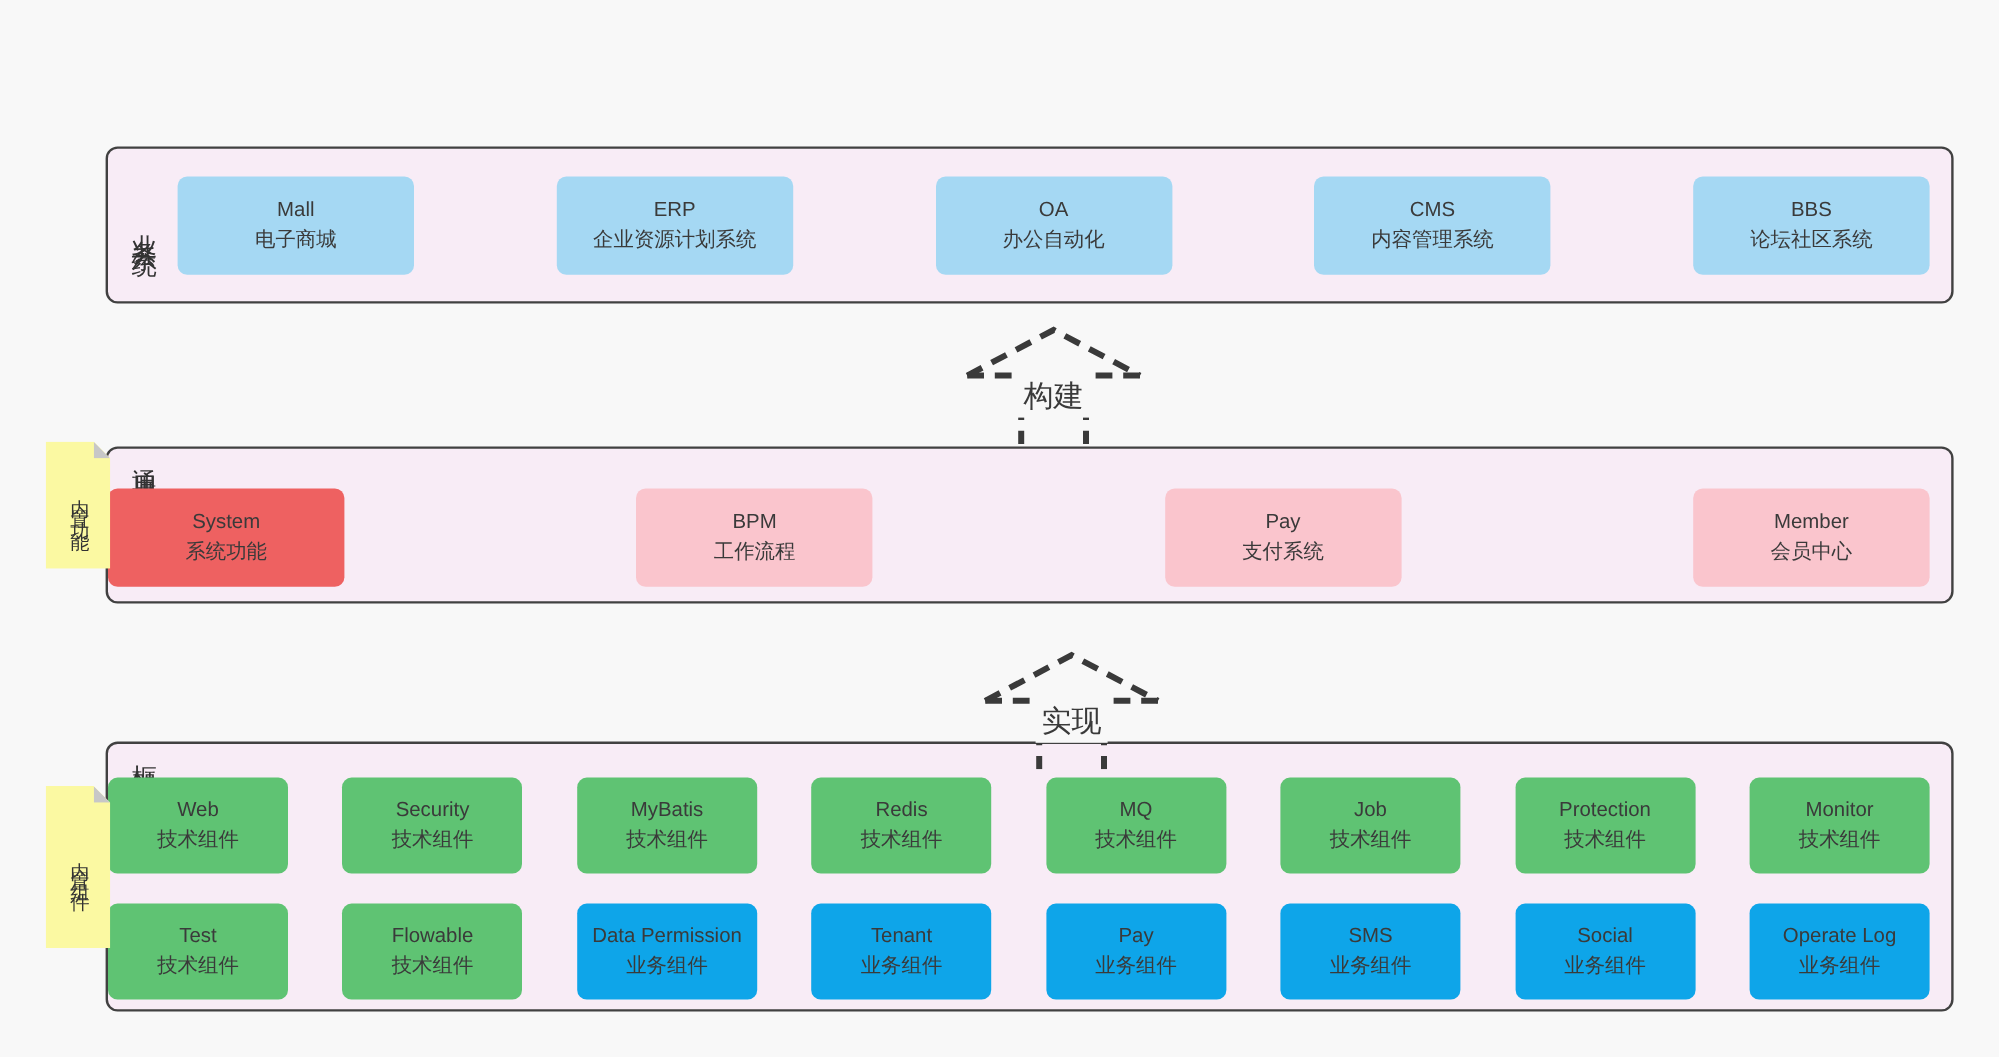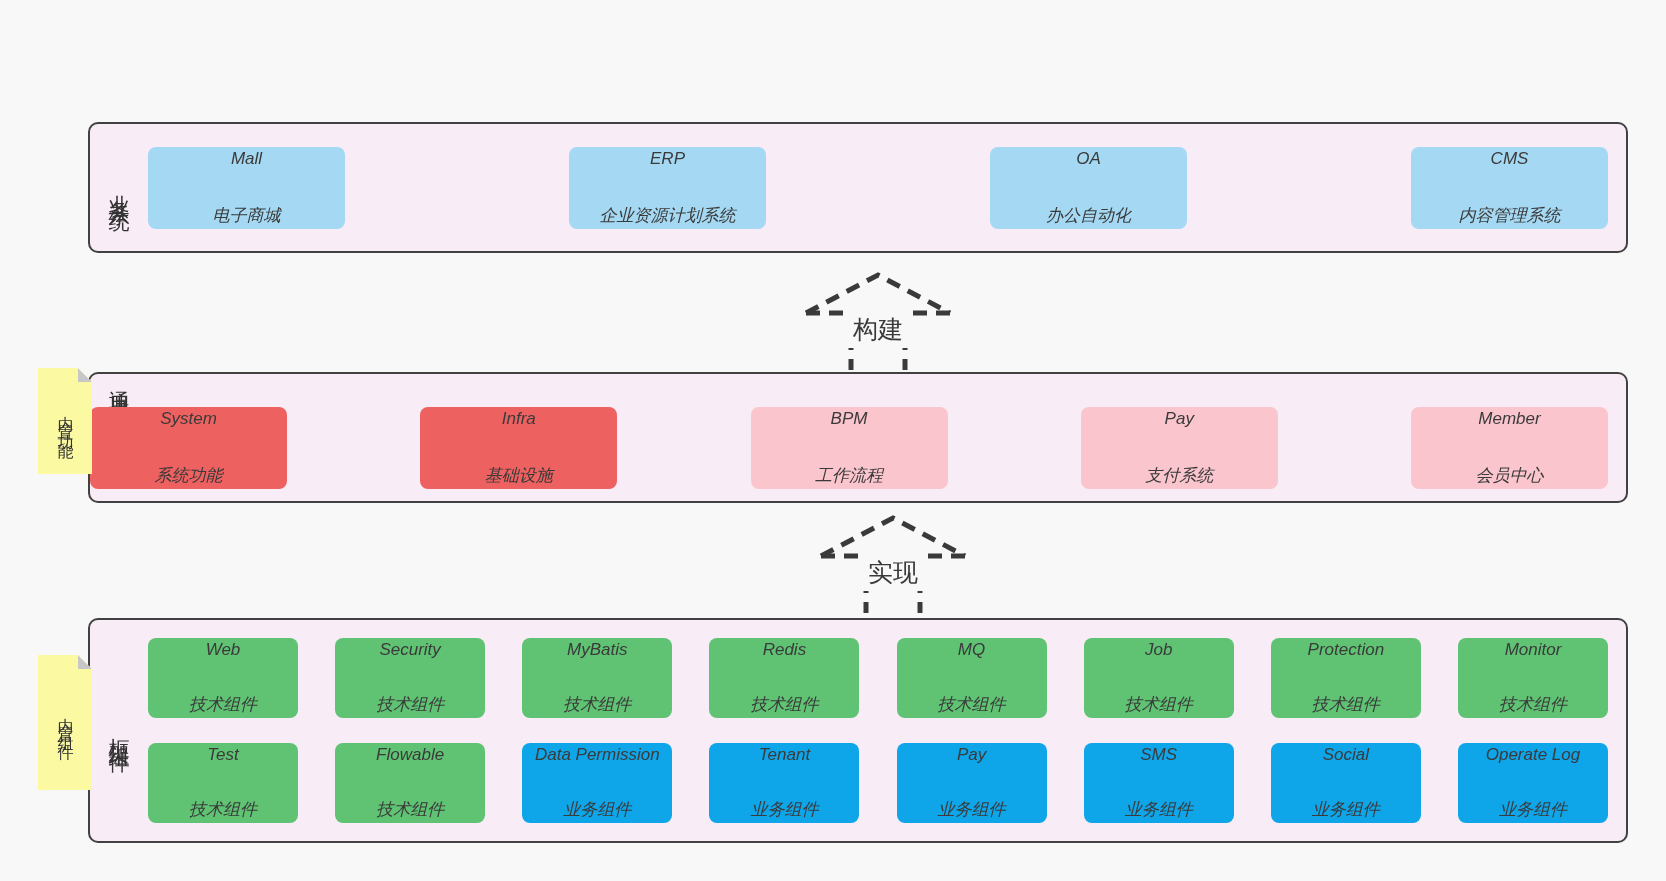--- a/index.html
+++ b/index.html
@@ -19,21 +19,21 @@
     position:absolute; left:88px; width:1540px;
     background:#f8ecf6;
     border:2px solid #414141;
     border-radius:10px;
     box-sizing:border-box;
     display:flex;
     z-index:1;
   }
   .band1 { top:122px; height:131px; }
   .band2 { top:372px; height:131px;flex-direction:column; }
-  .band3 { top:618px; height:225px; }
+  .band3 { top:618px; height:225px;flex-direction:column; }
 
   .band-label {
     width:58px;
     display:flex; align-items:center; justify-content:center;
     writing-mode:vertical-rl; text-orientation:upright;
     font-size:21px; letter-spacing:5px; color:#333;
   }
   .band-content {
     flex:1;
     display:flex; align-items:center; justify-content:space-between;
@@ -44,23 +44,23 @@
   }
   .box-row {
     width:100%;
     display:flex; justify-content:space-between;
   }
 
   
   .sysbox {
     border-radius:8px;
     display:flex; flex-direction:column;
-    align-items:center; justify-content:space-between;
+    align-items:center; justify-content:center;
     text-align:center;
-    color:#3a3a3a; font-size:17px; line-height:1.45;font-style:italic;
+    color:#3a3a3a; font-size:17px; line-height:1.45;
   }
   .w200 { width:197px; height:82px; }
   .w150 { width:150px; height:80px; }
   .blue   { background:#a5d8f3; }
   .red    { background:#ee6161; }
   .pink   { background:#fac5cd; }
   .green  { background:#5fc373; }
   .lgreen { background:#0ea5e9; }
 
   
@@ -81,21 +81,21 @@
   }
   .sticky .txt {
     writing-mode:vertical-rl; text-orientation:upright;
     font-size:16px; letter-spacing:9px; color:#333;
   }
 
   
   .arrow { position:absolute; width:160px; height:100px; z-index:2; }
   .arrow svg { position:absolute; left:0; top:0; }
   .arrow1 { left:798px; top:270px; }
-  .arrow2 { left:813px; top:513px; }
+  .arrow2 { left:813px; top:541px; }
   .arrow-label {
     position:absolute; top:41px; left:50%;
     transform:translateX(-50%);
     background:#f8f8f8;
     padding:2px 5px;
     font-size:25px; color:#3a3a3a; white-space:nowrap;
   }
 </style>
 </head>
 <body>
@@ -113,20 +113,24 @@
         <div>ERP</div>
         <div>企业资源计划系统</div>
       </div>
       <div class="sysbox blue w200">
         <div>OA</div>
         <div>办公自动化</div>
       </div>
       <div class="sysbox blue w200">
         <div>CMS</div>
         <div>内容管理系统</div>
+      </div>
+      <div class="sysbox blue w200">
+        <div>BBS</div>
+        <div>论坛社区系统</div>
       </div>
     </div>
   </div>
 
   <div class="arrow arrow1">
     <svg width="160" height="100" viewBox="0 0 160 100">
       <g fill="none" stroke="#3a3a3a" stroke-width="5" stroke-dasharray="14 9">
         <path d="M 8 43 L 80 5 L 152 43"></path>
         <path d="M 8 43 L 53 43"></path>
         <path d="M 152 43 L 107 43"></path>
@@ -142,24 +146,20 @@
     <div class="txt">内置功能</div>
   </div>
 
   <div class="band band2">
     <div class="band-label">通用模块</div>
     <div class="band-content">
       <div class="sysbox red w200">
         <div>System</div>
         <div>系统功能</div>
       </div>
-      <div class="sysbox red w200">
-        <div>Infra</div>
-        <div>基础设施</div>
-      </div>
       <div class="sysbox pink w200">
         <div>BPM</div>
         <div>工作流程</div>
       </div>
       <div class="sysbox pink w200">
         <div>Pay</div>
         <div>支付系统</div>
       </div>
       <div class="sysbox pink w200">
         <div>Member</div>

